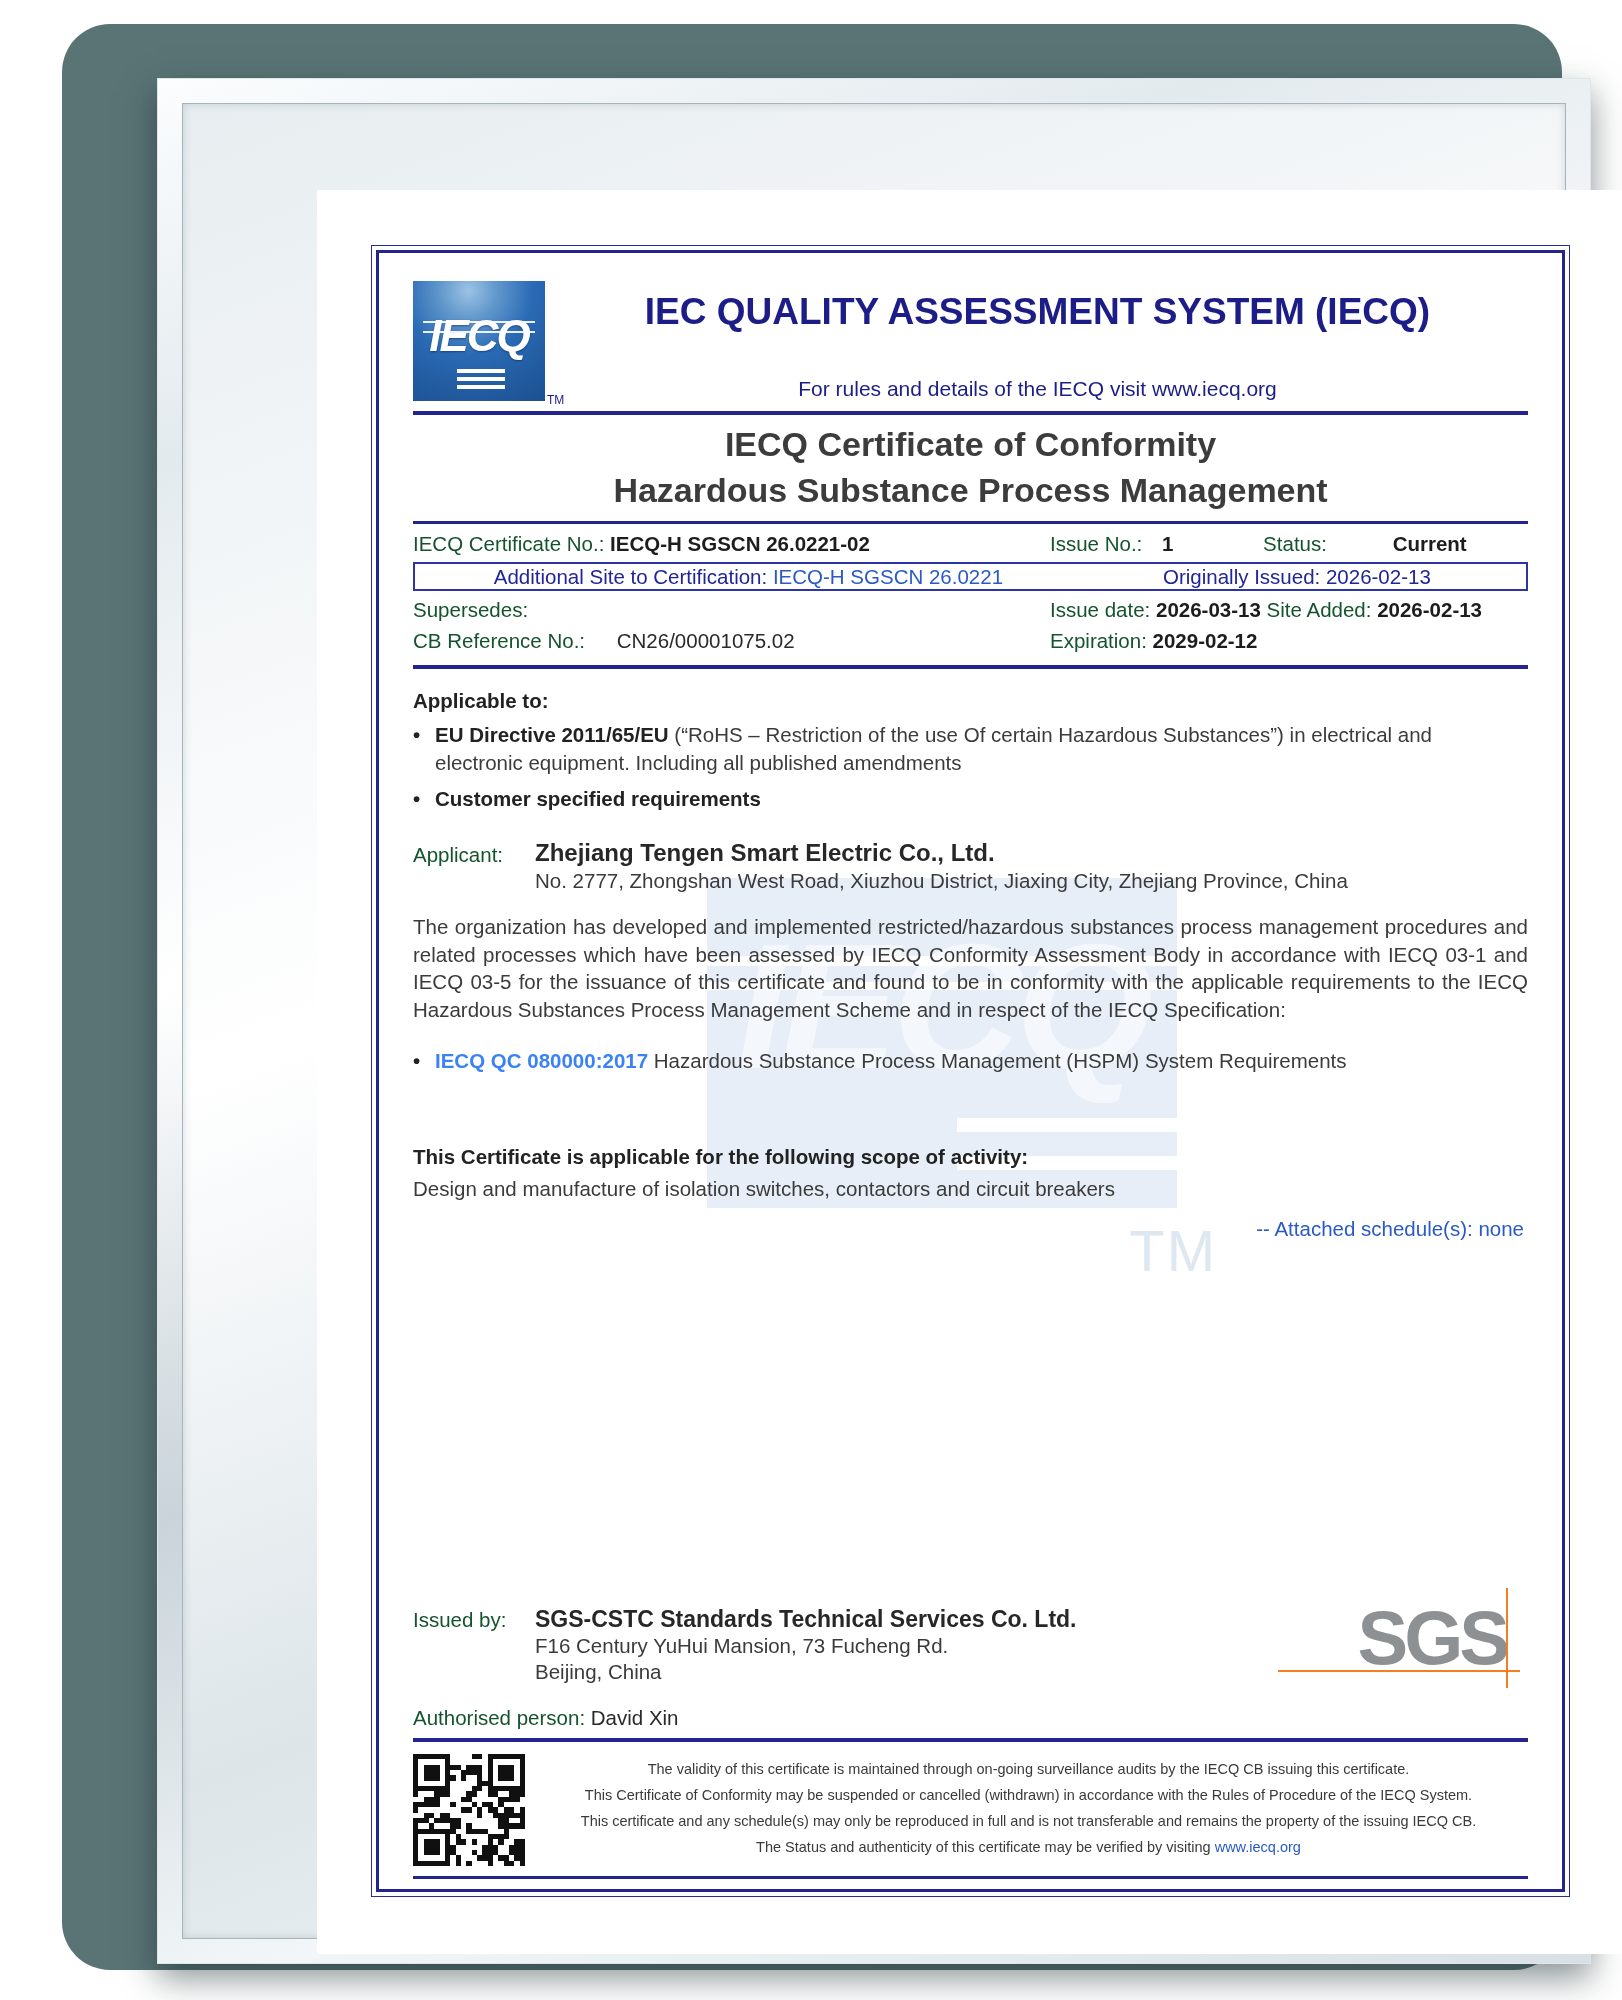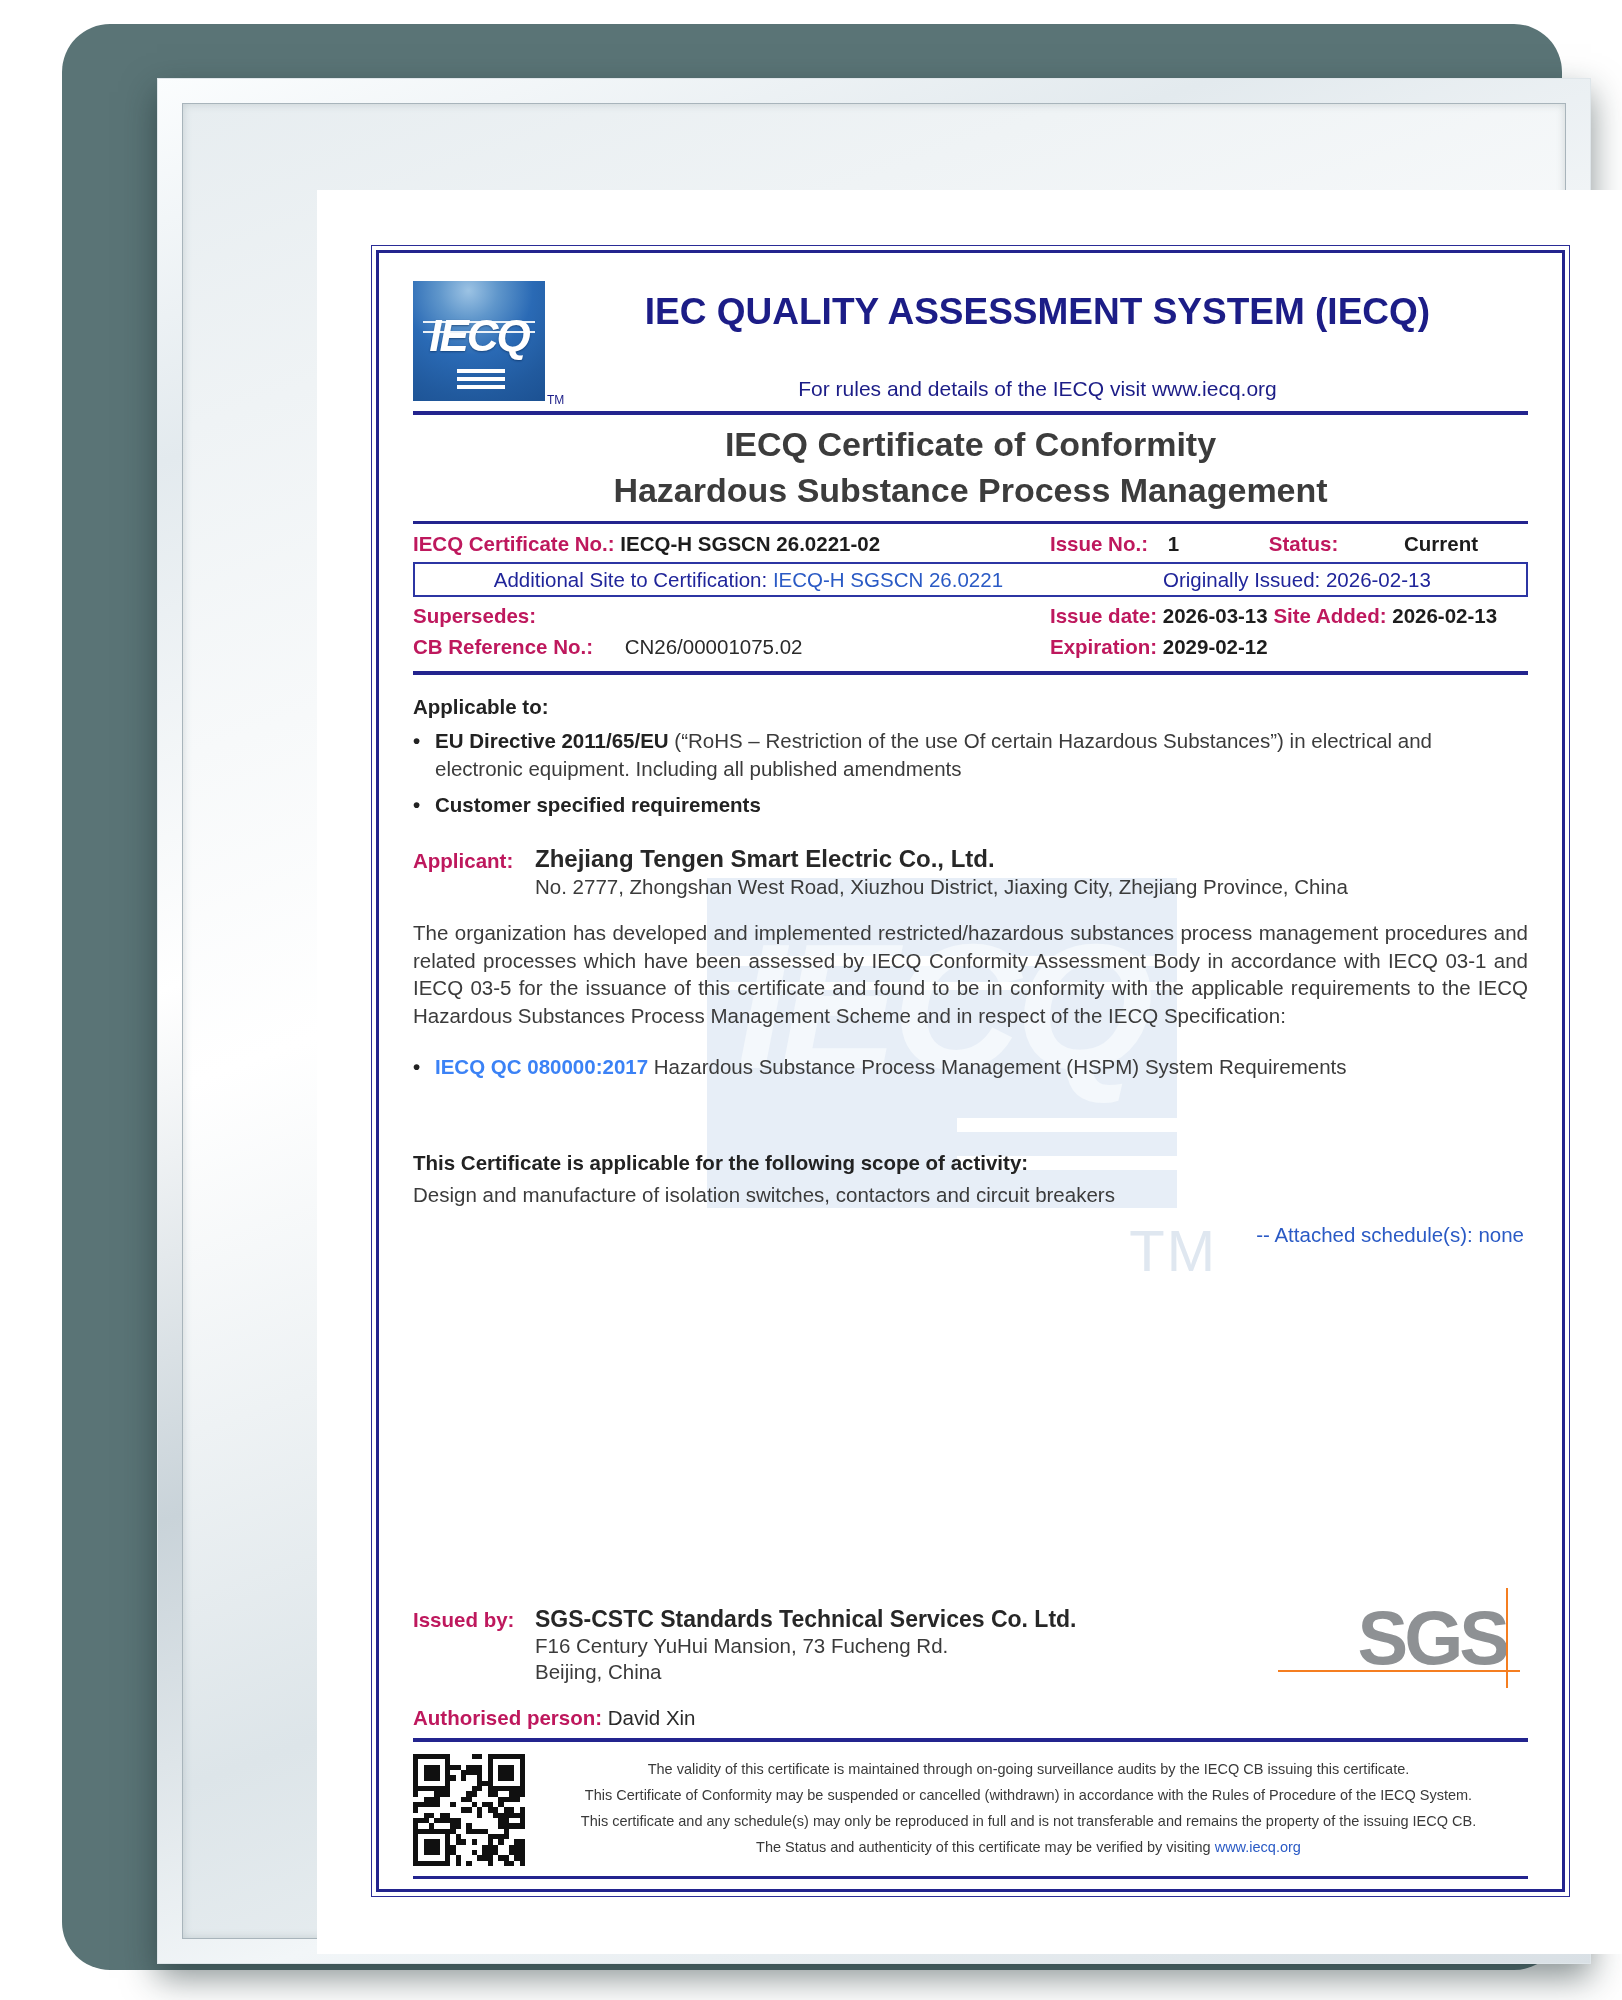--- a/index.html
+++ b/index.html
@@ -53,25 +53,25 @@
   .hdr-right { flex:1; display:flex; flex-direction:column; align-items:center; }
   .hdr-title { margin-top:14px; font-size:37px; font-weight:bold; color:#1c1d87; white-space:nowrap; }
   .hdr-sub { margin-top:auto; margin-bottom:4px; font-size:21px; color:#1c1d87; }
 
   
   .titles { margin-top:6px; text-align:center; flex:none; }
   .title-line { font-size:34px; font-weight:bold; color:#3c3c3c; line-height:46px; }
 
   
   .inforow { display:grid; grid-template-columns:1fr 478px; font-size:20.5px; align-items:baseline; flex:none; }
-  .lbl { color:#be185d;font-weight:bold; }
+  .lbl { color:#14532d; }
   .val-b { color:#1d1d1d; font-weight:bold; }
   .val { color:#2a2a2a; }
 
-  .bluebox { margin-top:6px; border:2px solid #2c35a3; height:35px; display:flex; align-items:center;
+  .bluebox { margin-top:6px; border:2px solid #2c35a3; height:29px; display:flex; align-items:center;
              font-size:20.5px; flex:none; }
   .bb-left { flex:1.55; text-align:center; color:#20259a; }
   .bb-right { flex:1; text-align:center; color:#20259a; padding-right:14px; }
   .link-blue { color:#2a5ac5; }
 
   .applicable-h { margin-top:20px; font-size:20.5px; font-weight:bold; color:#222; flex:none; }
   .bullet { display:flex; font-size:20.5px; color:#3b3b3b; line-height:28px; padding-right:34px; flex:none; }
   .bullet .dot { width:22px; flex:none; color:#222; font-weight:bold; }
 
   .applicant { margin-top:26px; display:grid; grid-template-columns:122px 1fr; flex:none; }

